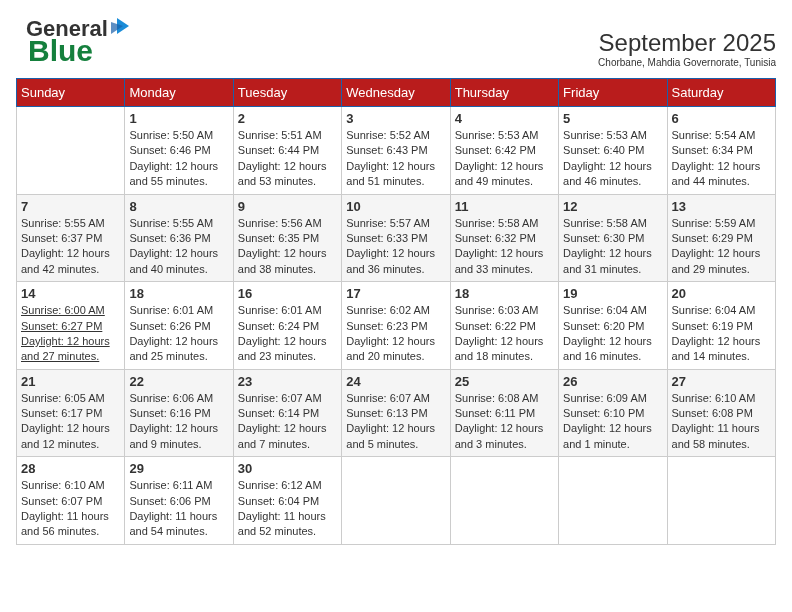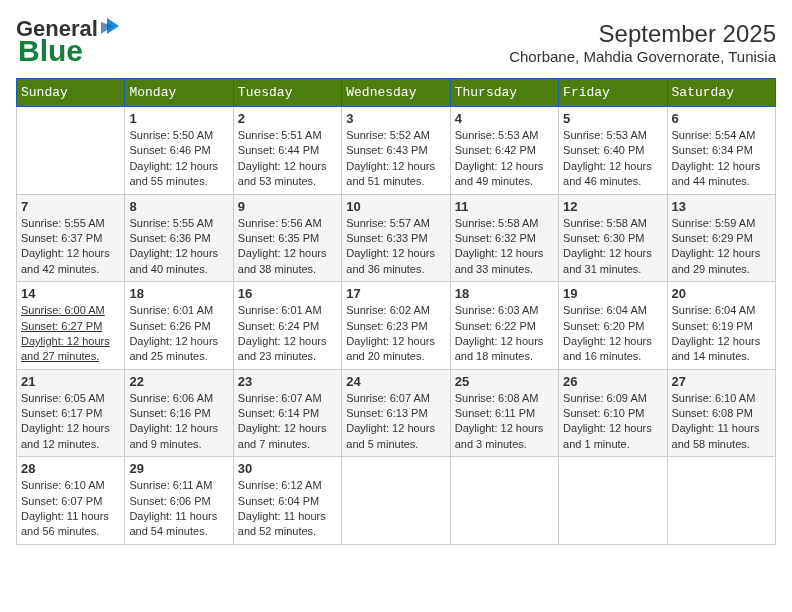--- a/index.html
+++ b/index.html
@@ -6,58 +6,58 @@
     body {
       font-family: Arial, sans-serif;
       background: #fff;
       width: 792px;
       min-height: 612px;
       padding: 16px;
     }
     .header {
       display: flex;
       justify-content: space-between;
-      align-items: center;
+      align-items: flex-end;
       margin-bottom: 10px;
+      margin-left: 10px;
     }
     .logo {
       display: flex;
       flex-direction: column;
       align-items: flex-start;
     }
     .logo-row {
       display: flex;
       align-items: center;
     }
     .title-block {
       text-align: right;
     }
     .month-title {
       font-size: 24px;
       color: #333;
       font-weight: normal;
     }
     .location-title {
-      font-size: 15px;
+      font-size: 10px;
       color: #333;
     }
     table {
       width: 100%;
       border-collapse: collapse;
       font-size: 11px;
     }
     thead tr th {
-      background: #4d7c0f;
+      background: #b91c1c;
       color: #fff;
       padding: 6px 4px;
       text-align: left;
       font-size: 13px;
       font-weight: normal;
       border: 1px solid #1a5faa;
-      font-family: Liberation Mono, monospace;
     }
     tbody tr td {
       border: 1px solid #ccc;
       vertical-align: top;
       padding: 4px 4px;
       height: 80px;
       width: 108px;
       color: #333;
     }
     tbody tr:nth-child(odd) td {

